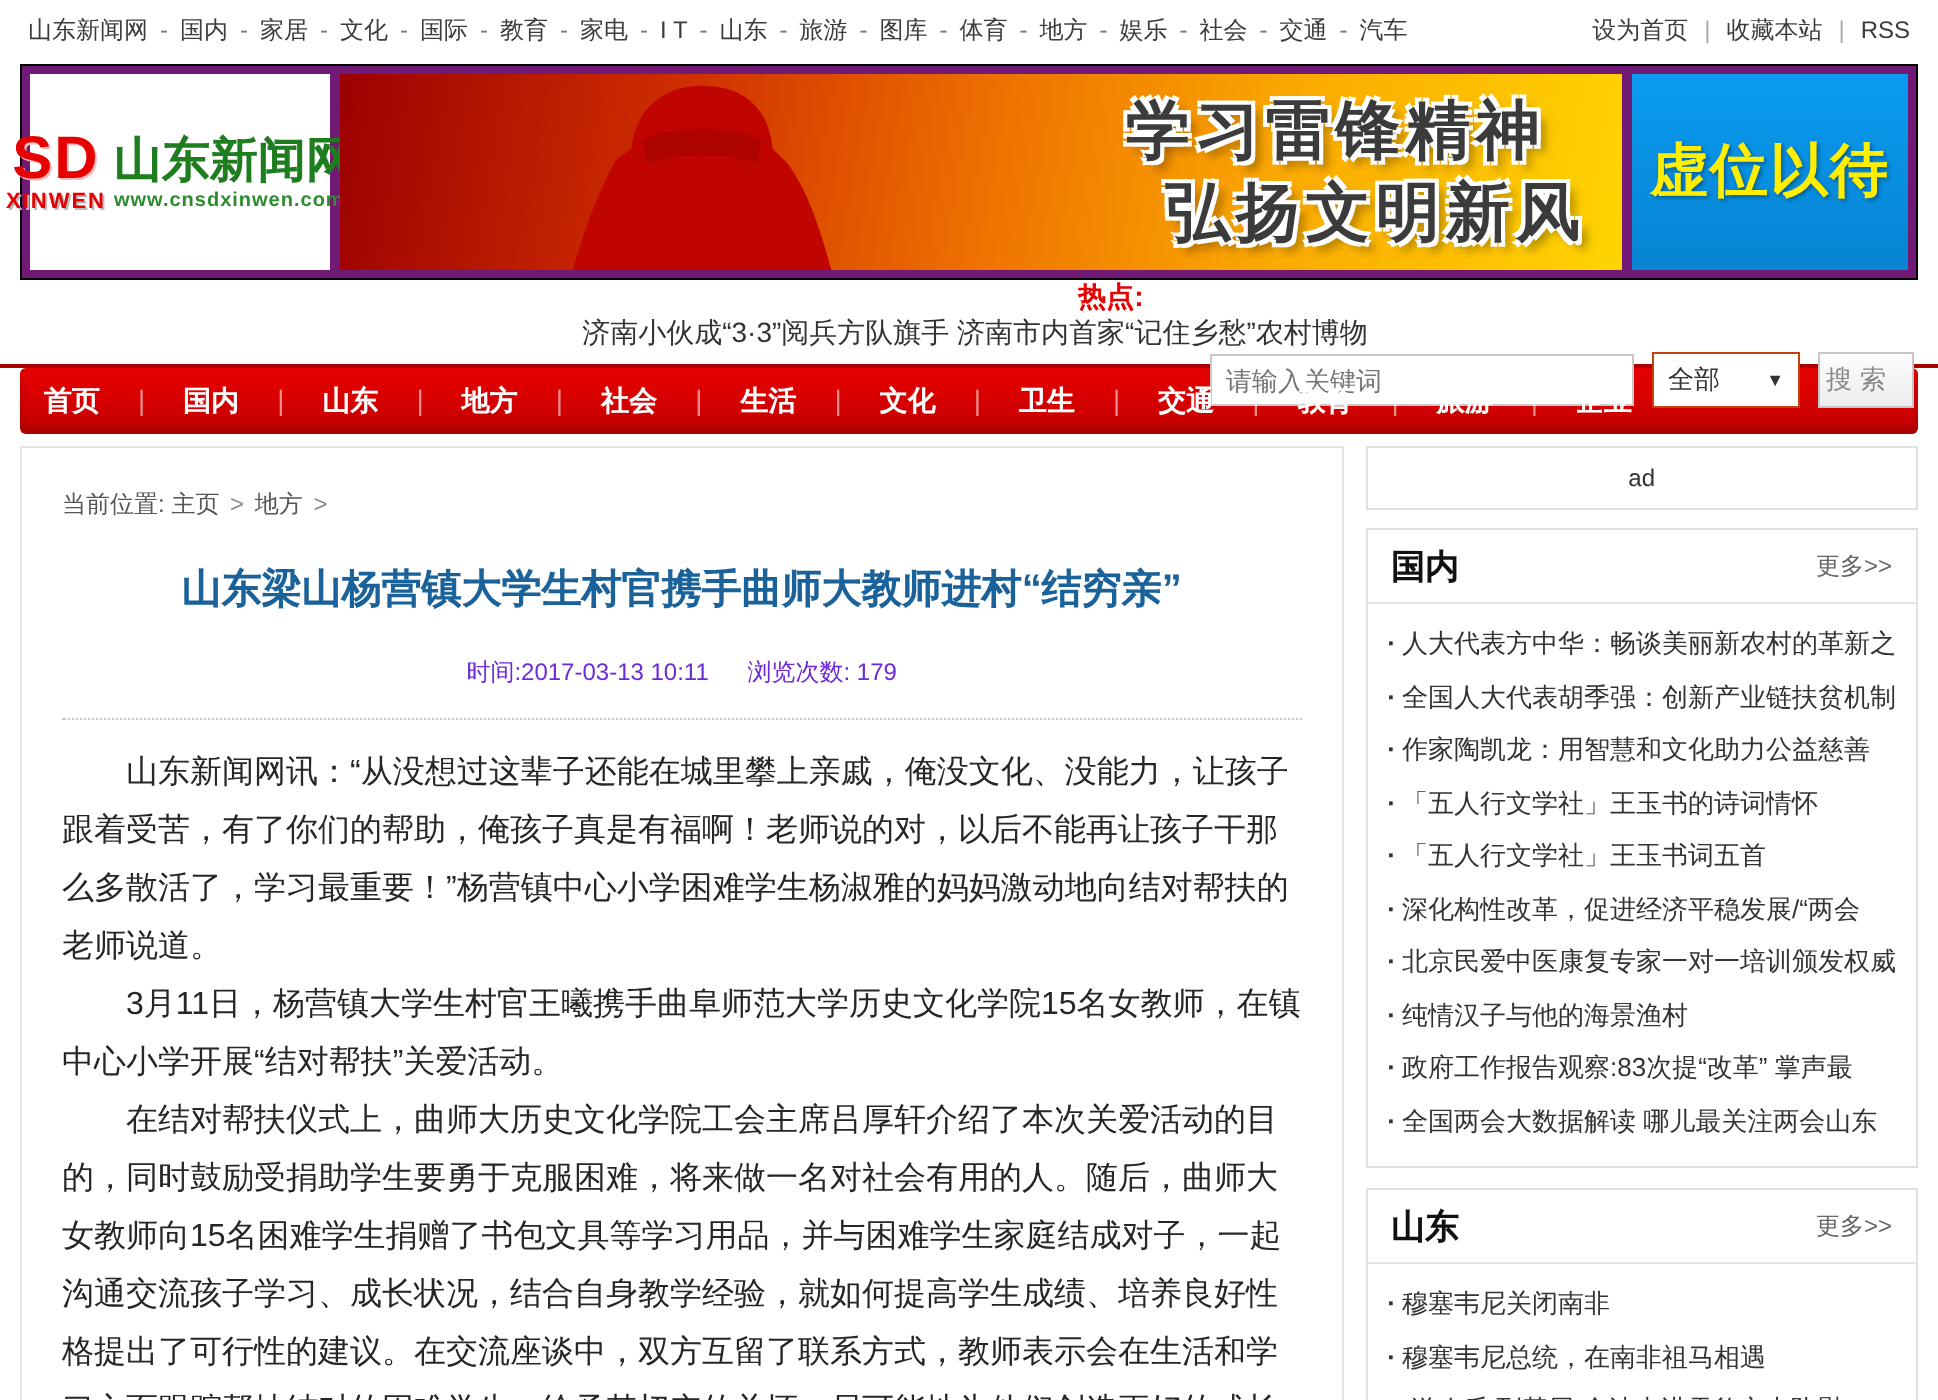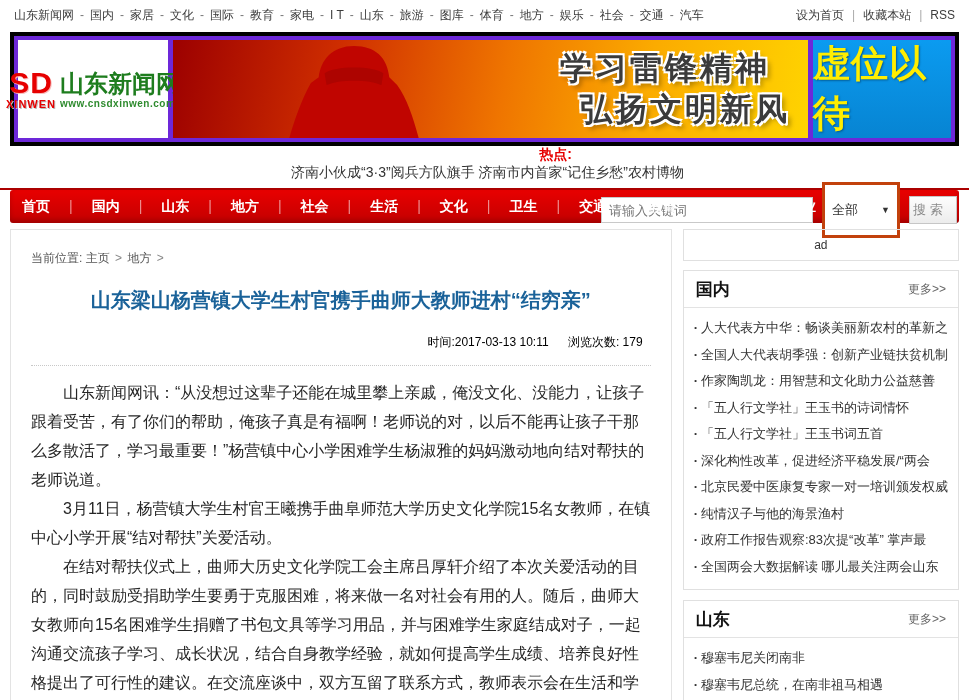--- a/index.html
+++ b/index.html
@@ -10,62 +10,62 @@
   
   .topbar{height:30px;display:flex;align-items:center;padding:0 14px;font-size:12px;color:#3c3c3c;}
   .topbar-links{display:flex;align-items:center;flex-wrap:nowrap;white-space:nowrap;}
   .topbar-links li{cursor:pointer;}
   .topbar-links li+li::before{content:"-";color:#777;margin:0 6px;}
   .topbar-right{margin-left:auto;display:flex;align-items:center;white-space:nowrap;}
   .topbar-right li{cursor:pointer;}
   .topbar-right li+li::before{content:"|";color:#aaa;margin:0 8px;}
 
   
-  .banner-frame{margin:2px 10px 0;border:4px solid #000000;background:#6d28d9;padding:4px;height:98px;display:flex;gap:5px;}
+  .banner-frame{margin:2px 10px 0;border:1px solid #000000;background:#701a75;padding:4px;height:98px;display:flex;gap:5px;}
   .logo-box{width:150px;background:#fff;display:flex;align-items:center;justify-content:center;gap:4px;}
   .logo-sd-col{display:flex;flex-direction:column;align-items:center;}
   .logo-sd{font-size:30px;font-weight:bold;color:#e60000;letter-spacing:1px;line-height:30px;text-shadow:1px 1px 0 #f8bcbc;}
   .logo-xinwen{font-size:11px;font-weight:bold;color:#e60000;letter-spacing:1px;text-shadow:1px 1px 0 #bbb;}
   .logo-cn-col{display:flex;flex-direction:column;}
   .logo-name{font-size:24px;font-weight:bold;color:#1e7d1e;line-height:28px;white-space:nowrap;}
   .logo-url{font-size:10px;font-weight:bold;color:#2e8b2e;letter-spacing:0.5px;}
   .leifeng{flex:1;position:relative;overflow:hidden;background:linear-gradient(100deg,#9c0000 0%,#cf2e00 26%,#ef7500 52%,#fbab00 74%,#ffd400 100%);}
   .leifeng svg{position:absolute;left:13%;top:0;height:100%;}
   .leifeng-text{position:absolute;right:18px;top:8px;text-align:center;font-weight:bold;color:#3b3b3b;
     text-shadow:2px 2px 0 #fff,-2px -2px 0 #fff,2px -2px 0 #fff,-2px 2px 0 #fff,4px 4px 5px rgba(0,0,0,.35);}
   .leifeng-line1{font-size:32px;line-height:40px;letter-spacing:3px;}
   .leifeng-line2{font-size:32px;line-height:42px;letter-spacing:3px;padding-left:40px;}
   .ad-blue{width:138px;background:linear-gradient(#0b9bf0,#0784d2);display:flex;align-items:center;justify-content:center;cursor:pointer;}
-  .ad-blue-text{font-size:37px;font-weight:bold;color:#ffee00;letter-spacing:1px;text-shadow:1px 1px 2px #035a94;}
+  .ad-blue-text{font-size:29px;font-weight:bold;color:#ffee00;letter-spacing:1px;text-shadow:1px 1px 2px #035a94;}
 
   
   .hotline{height:42px;display:flex;align-items:center;padding:0 12px;flex-direction:column;}
   .hot-label{margin-left:142px;font-size:14px;font-weight:bold;color:#e60000;white-space:nowrap;}
   .hot-text{font-size:14px;color:#333;margin-left:6px;white-space:nowrap;cursor:pointer;}
   .search-wrap{margin-left:auto;display:flex;align-items:center;gap:9px;}
   .search-input{width:196px;height:24px;border:1px solid #c9c9c9;padding:0 7px;font-size:13px;color:#555;font-family:inherit;}
-  .search-select{width:58px;height:26px;border:3px solid #c2410c;background:#fff;display:flex;align-items:center;justify-content:space-between;padding:12px 7px;font-size:13px;color:#333;cursor:pointer;}
+  .search-select{width:58px;height:26px;border:1px solid #c2410c;background:#fff;display:flex;align-items:center;justify-content:space-between;padding:0 7px;font-size:13px;color:#333;cursor:pointer;}
   .search-select .arrow{font-size:9px;color:#333;}
   .search-btn{width:48px;height:28px;border:1px solid #c6c6c6;background:linear-gradient(#fdfdfd,#ececec);font-size:13px;color:#888;letter-spacing:4px;padding-left:0;cursor:pointer;font-family:inherit;}
 
   
   .nav-line{height:2px;background:#ab0000;}
   .mainnav{margin:0 10px;height:33px;background:linear-gradient(#e80000,#c30000);border-radius:3px;display:flex;align-items:center;padding:0 12px;box-shadow:inset 0 -3px 5px rgba(0,0,0,.18);}
   .mainnav ul{display:flex;align-items:center;}
   .mainnav li{color:#fff;font-size:14px;font-weight:bold;cursor:pointer;white-space:nowrap;}
   .mainnav li+li::before{content:"|";font-weight:normal;color:rgba(255,255,255,.55);margin:0 19px;}
 
   
   .main{display:flex;margin:6px 10px 0;gap:11px;align-items:flex-start;}
   .article-col{width:672px;box-sizing:border-box;border:1px solid #e3e3e3;background:#fff;padding:14px 20px 20px;min-height:462px;}
   .breadcrumb{font-size:12px;color:#555;margin:6px 0 20px;}
   .breadcrumb .crumb-link{cursor:pointer;}
   .breadcrumb .crumb-link::after{content:" >";color:#888;margin:0 2px;}
   .article-title{text-align:center;color:#1a6299;font-size:20px;font-weight:bold;margin:10px 0 20px;}
-  .article-meta{text-align:right;color:#000000;font-size:12px;padding-bottom:14px;border-bottom:1px dotted #c8c8c8;margin-bottom:12px;}
+  .article-meta{text-align:center;color:#6d28d9;font-size:12px;padding-bottom:14px;border-bottom:1px dotted #c8c8c8;margin-bottom:12px;}
   .article-meta span{margin:0 8px;}
   .article-body p{font-size:16px;line-height:29px;color:#262626;text-indent:2em;margin:0;}
 
   
   .sidebar{flex:1;display:flex;flex-direction:column;}
   .ad-box{border:1px solid #e0e0e0;height:30px;line-height:30px;text-align:center;font-size:12px;color:#333;margin-bottom:9px;cursor:pointer;}
   .side-section{border:1px solid #e0e0e0;margin-bottom:10px;background:#fff;}
   .side-head{display:flex;align-items:center;justify-content:space-between;padding:7px 12px 6px;border-bottom:1px solid #e3e3e3;}
   .side-title{font-size:17px;font-weight:bold;color:#111;}
   .side-more{font-size:12px;color:#666;cursor:pointer;}

